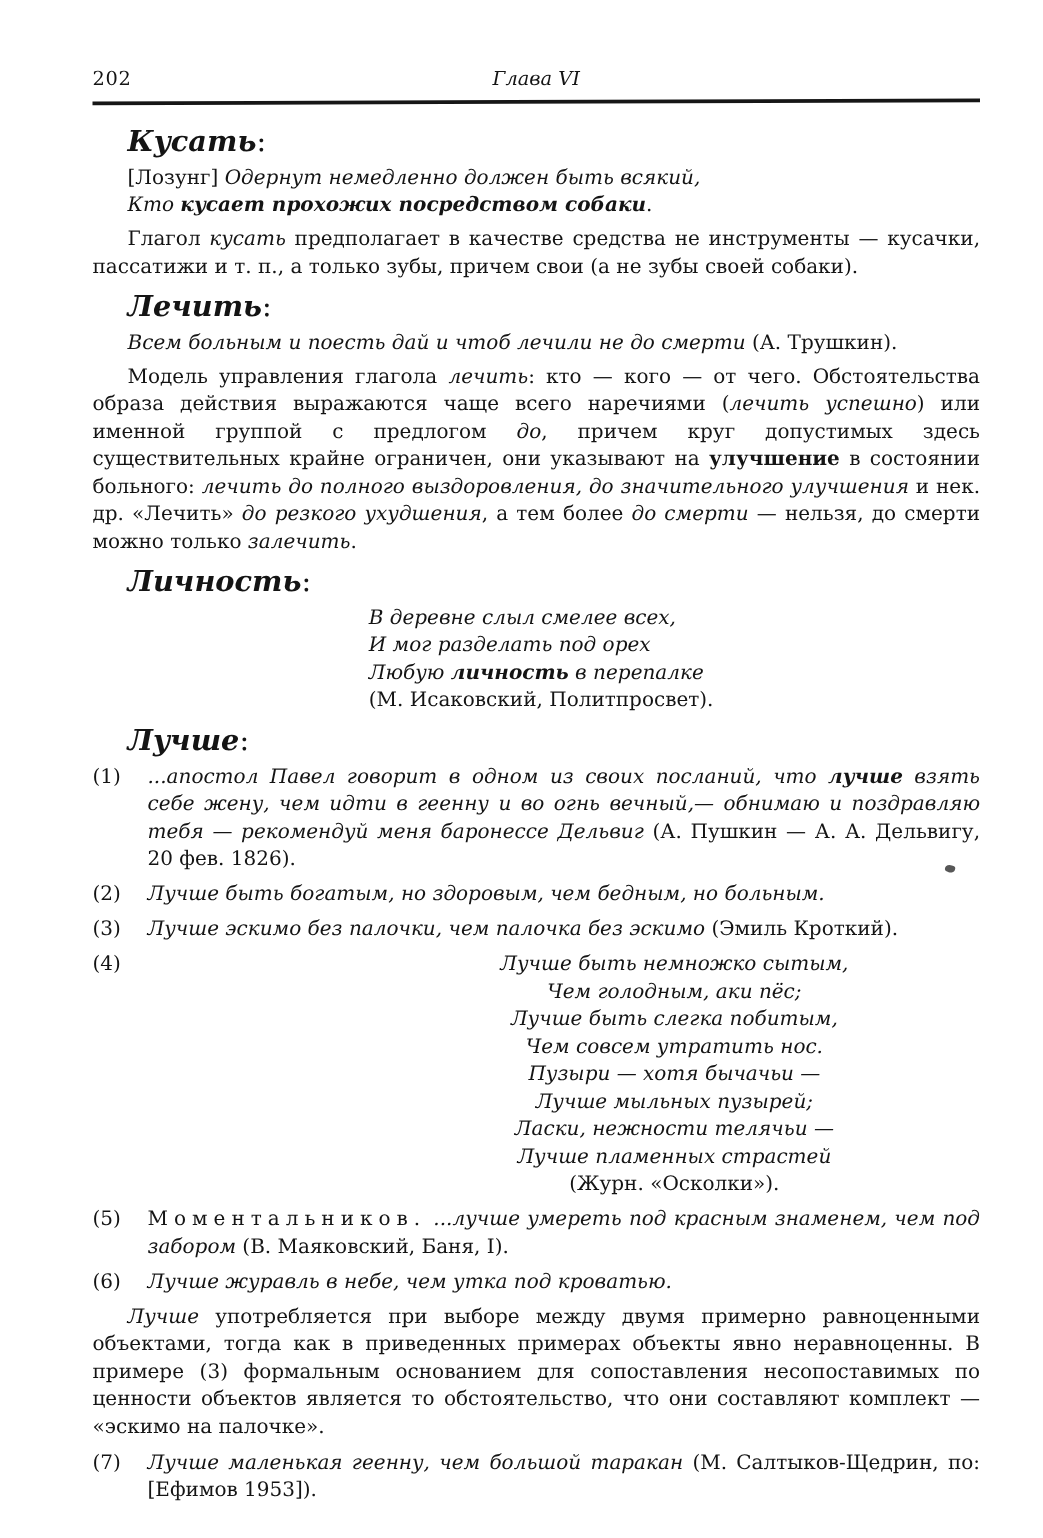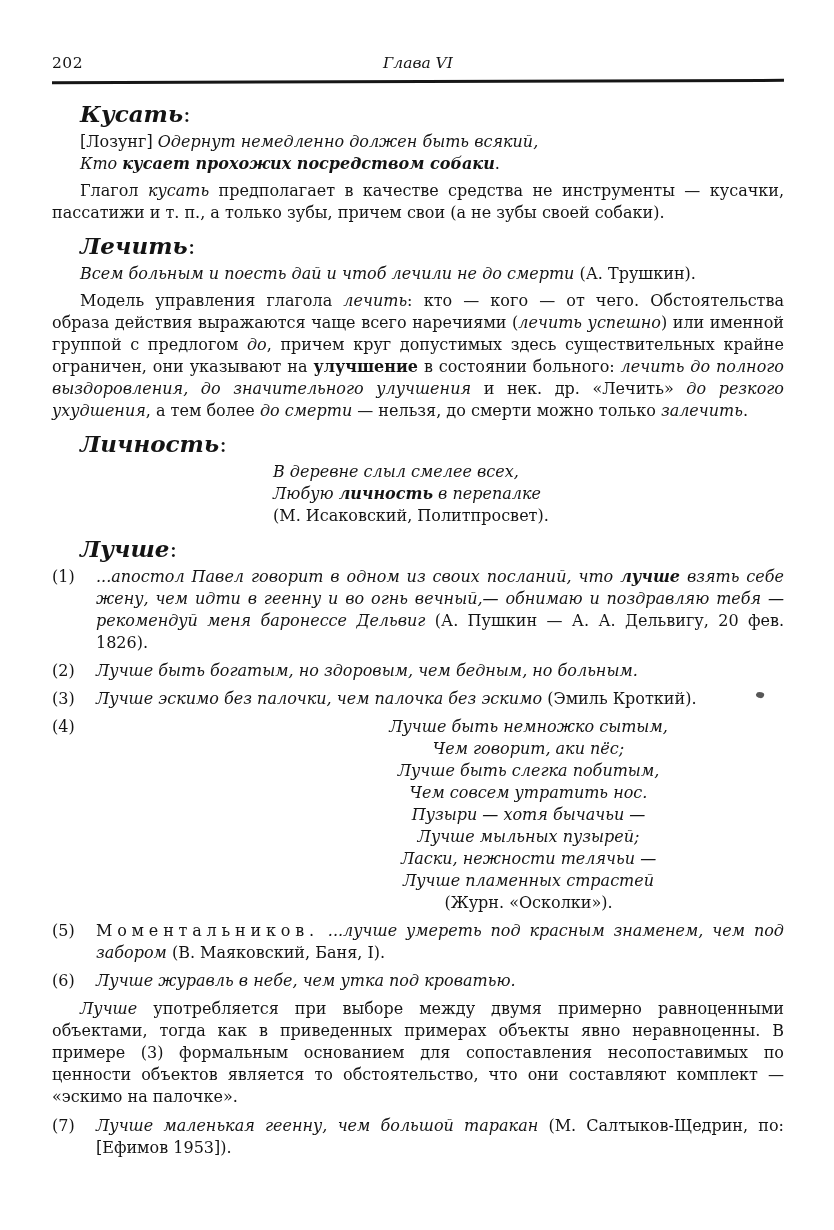--- a/index.html
+++ b/index.html
@@ -4,21 +4,21 @@
 <style>
   html, body { margin: 0; padding: 0; }
   body {
     width: 834px; height: 1230px;
     background: #ffffff;
     position: relative;
     overflow: hidden;
   }
   .sheet {
     position: absolute; inset: 0;
-    padding: 52px 50px 0 52px;
+    padding: 52px 50px 0 74px;
     box-sizing: border-box;
     font-family: "DejaVu Serif", serif;
     font-size: 16px;
     line-height: 22px;
     color: #141414;
   }
   .header { position: relative; height: 24px; font-size: 15.5px; }
   .pagenum { position: absolute; left: 0; top: 0; letter-spacing: 0.5px; }
   .chapter { position: absolute; left: 0; right: 0; top: 0; text-align: center; font-style: italic; }
   .rule { height: 3px; background: #161616; margin-top: 4px; transform: rotate(-0.18deg); }
@@ -65,41 +65,42 @@
       </div>
       <div class="para"><span class="run r">Глагол </span><span class="run i">кусать</span><span class="run r"> предполагает в качестве средства не инструменты — кусачки, пассатижи и т. п., а только зубы, причем свои (а не зубы своей собаки).</span></div>
       <div class="heading"><span class="run bi">Лечить</span><span class="run r">:</span></div>
       <div class="quote">
         <div class="qline"><span class="run i">Всем больным и поесть дай и чтоб лечили не до смерти</span><span class="run r"> (А. Трушкин).</span></div>
       </div>
       <div class="para"><span class="run r">Модель управления глагола </span><span class="run i">лечить</span><span class="run r">: кто — кого — от чего. Обстоятельства образа действия выражаются чаще всего наречиями (</span><span class="run i">лечить успешно</span><span class="run r">) или именной группой с предлогом </span><span class="run i">до</span><span class="run r">, причем круг допустимых здесь существительных крайне ограничен, они указывают на </span><span class="run b">улучшение</span><span class="run r"> в состоянии больного: </span><span class="run i">лечить до полного выздоровления, до значительного улучшения</span><span class="run r"> и нек. др. «Лечить» </span><span class="run i">до резкого ухудшения</span><span class="run r">, а тем более </span><span class="run i">до смерти</span><span class="run r"> — нельзя, до смерти можно только </span><span class="run i">залечить</span><span class="run r">.</span></div>
       <div class="heading"><span class="run bi">Личность</span><span class="run r">:</span></div>
       <div class="verse">
         <div class="vline"><span class="run i">В деревне слыл смелее всех,</span></div>
+        <div class="vline"><span class="run i">И мог разделать под орех</span></div>
         <div class="vline"><span class="run i">Любую </span><span class="run bi">личность</span><span class="run i"> в перепалке</span></div>
         <div class="vline"><span class="run r">(М. Исаковский, Политпросвет).</span></div>
       </div>
       <div class="heading"><span class="run bi">Лучше</span><span class="run r">:</span></div>
       <div class="item">
         <span class="num">(1)</span>
         <div class="txt"><span class="run i">...апостол Павел говорит в одном из своих посланий, что </span><span class="run bi">лучше</span><span class="run i"> взять себе жену, чем идти в геенну и во огнь вечный,— обнимаю и поздравляю тебя — рекомендуй меня баронессе Дельвиг</span><span class="run r"> (А. Пушкин — А. А. Дельвигу, 20 фев. 1826).</span></div>
       </div>
       <div class="item">
         <span class="num">(2)</span>
         <div class="txt"><span class="run i">Лучше быть богатым, но здоровым, чем бедным, но больным.</span></div>
       </div>
       <div class="item">
         <span class="num">(3)</span>
         <div class="txt"><span class="run i">Лучше эскимо без палочки, чем палочка без эскимо</span><span class="run r"> (Эмиль Кроткий).</span></div>
       </div>
       <div class="item">
         <span class="num">(4)</span>
         <div class="verse-in">
           <div class="vline"><span class="run i">Лучше быть немножко сытым,</span></div>
-          <div class="vline"><span class="run i">Чем говорит, аки пёс;</span></div>
+          <div class="vline"><span class="run i">Чем голодным, аки пёс;</span></div>
           <div class="vline"><span class="run i">Лучше быть слегка побитым,</span></div>
           <div class="vline"><span class="run i">Чем совсем утратить нос.</span></div>
           <div class="vline"><span class="run i">Пузыри — хотя бычачьи —</span></div>
           <div class="vline"><span class="run i">Лучше мыльных пузырей;</span></div>
           <div class="vline"><span class="run i">Ласки, нежности телячьи —</span></div>
           <div class="vline"><span class="run i">Лучше пламенных страстей</span></div>
           <div class="vline"><span class="run r">(Журн. «Осколки»).</span></div>
         </div>
       </div>
       <div class="item">

